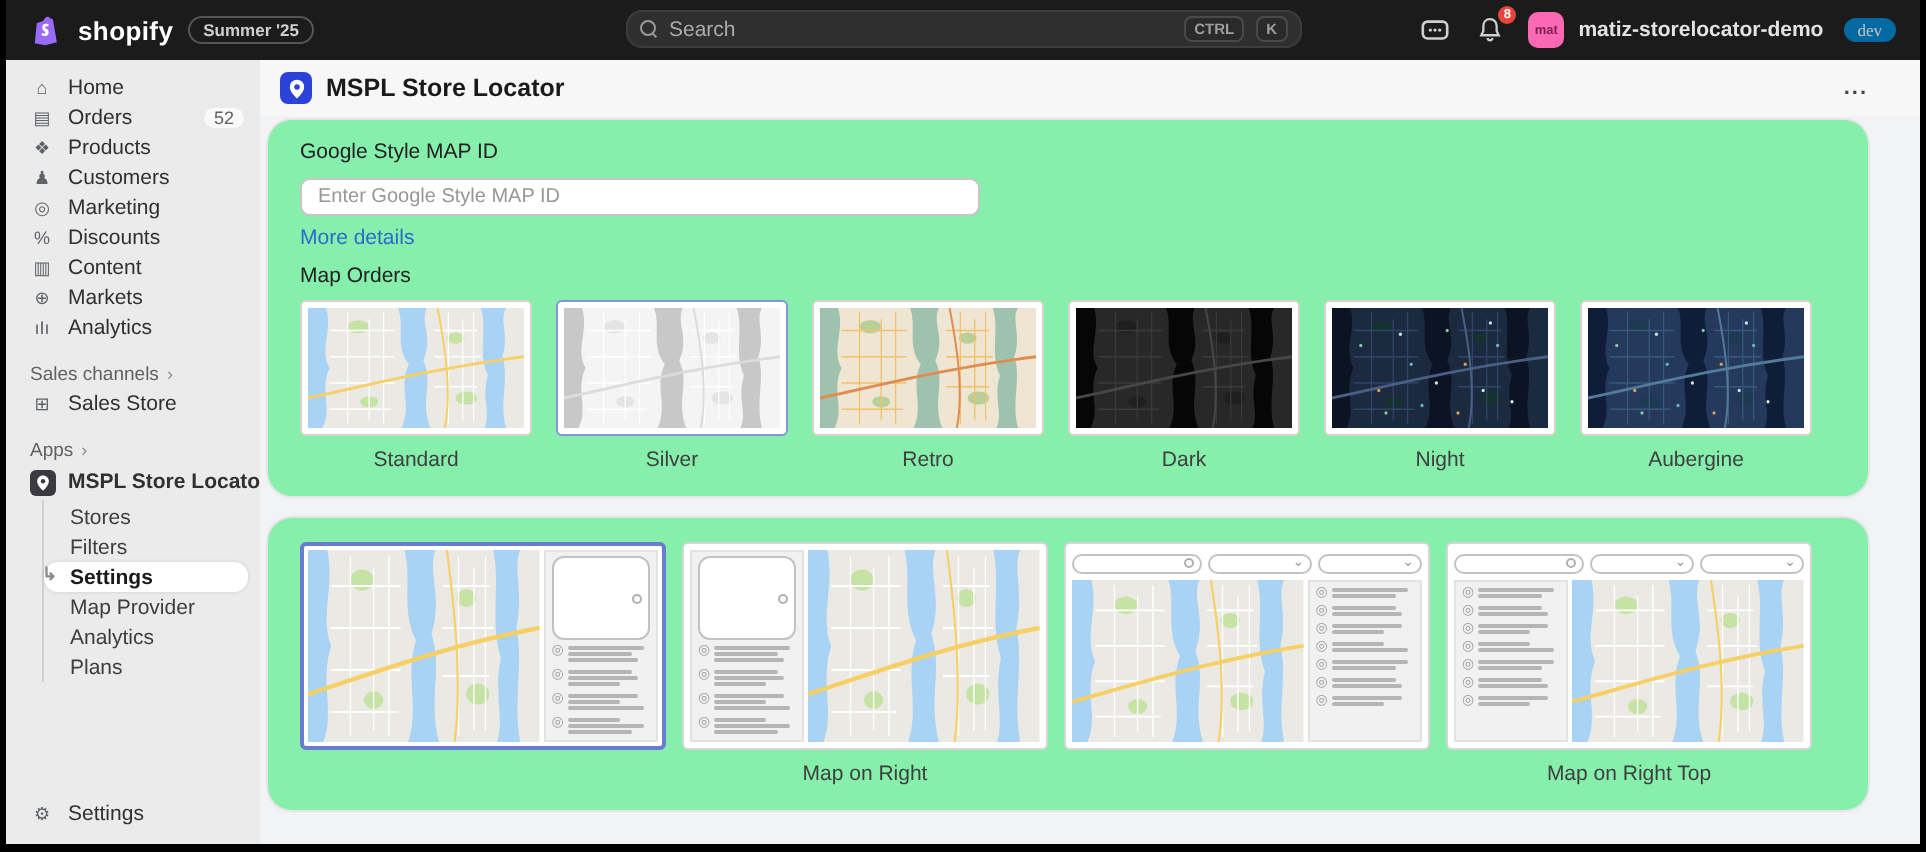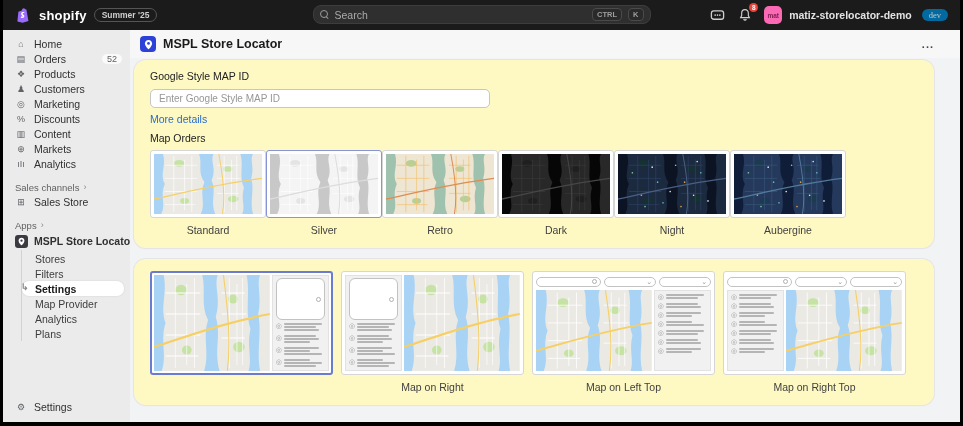--- a/index.html
+++ b/index.html
@@ -63,30 +63,30 @@
   
   .content { flex:1; position:relative; background:#f2f3f5; }
   .page-header { height:28px; display:flex; align-items:center; gap:7px; padding:0 26px 0 10px;
     background:#f7f7f7; }
   .header-app-icon { width:16px; height:16px; border-radius:4px; background:#2b41d8; display:flex;
     align-items:center; justify-content:center; }
   .page-title { font-size:12.5px; font-weight:bold; color:#1a1a1a; flex:1; }
   .overflow-btn { color:#444; font-size:11px; letter-spacing:1px; font-weight:bold; }
 
   .page-body { padding:2px 26px 0 4px; }
-  .card { background:#fef9c3; border-radius:12px; box-shadow:0 0 0 1px #e5e5e8, 0 1px 2px rgba(0,0,0,.04);
+  .card { background:#86efac; border-radius:12px; box-shadow:0 0 0 1px #e5e5e8, 0 1px 2px rgba(0,0,0,.04);
     padding:10px 16px 12px; }
   .card + .card { margin-top:11px; }
   .field-label { font-size:10.5px; color:#202223; margin-bottom:6px; }
   .text-input { width:340px; height:19px; border:1px solid #c6c6c6; border-radius:5px; font-size:10px;
     color:#1a1a1a; padding:0 8px; outline:none; font-family:"Liberation Sans", sans-serif; }
   .text-input::placeholder { color:#979797; }
   .link { display:inline-block; color:#2a6bcb; font-size:10.5px; margin:5px 0 7px; cursor:pointer; }
 
-  .tiles-row { display:flex; gap:0; margin-top:2px; }
+  .tiles-row { display:flex; gap:12px; margin-top:2px; }
   .style-tile { cursor:pointer; }
   .tile-frame { background:#fff; border:1px solid #d6d6d6; border-radius:3px; padding:3px; }
   .style-tile.selected .tile-frame { border:1px solid #8795d8; }
   .tile-map { width:108px; height:60px; display:block; }
   .tile-caption { text-align:center; font-size:10.5px; color:#3f3f3f; margin-top:6px; }
 
   .layout-row { display:flex; gap:8px; margin-top:2px; }
   .layout-tile { cursor:pointer; }
   .layout-frame { width:183px; height:104px; background:#fff; border:1px solid #d6d6d6;
     border-radius:3px; padding:3px; display:flex; flex-direction:column; gap:2px; }
@@ -607,21 +607,20 @@
                       <div class="lt-item">
                         <span class="lt-pin">◎</span>
                         <div class="lt-lines">
                           <div style="width: 86%;"></div>
                           <div style="width: 64%;"></div>
                         </div>
                       </div>
                     </div>
                   </div>
                 </div>
-                <div class="tile-caption">Map on Left Top</div>
               </div>
               <div class="layout-tile">
                 <div class="layout-frame">
                   <div class="lt-topbar">
                     <div class="pill" style="flex: 1.3 1 0%;">
                       <span class="circle"></span>
                     </div>
                     <div class="pill" style="flex: 1 1 0%;">
                       <span class="chev">⌄</span>
                     </div>

